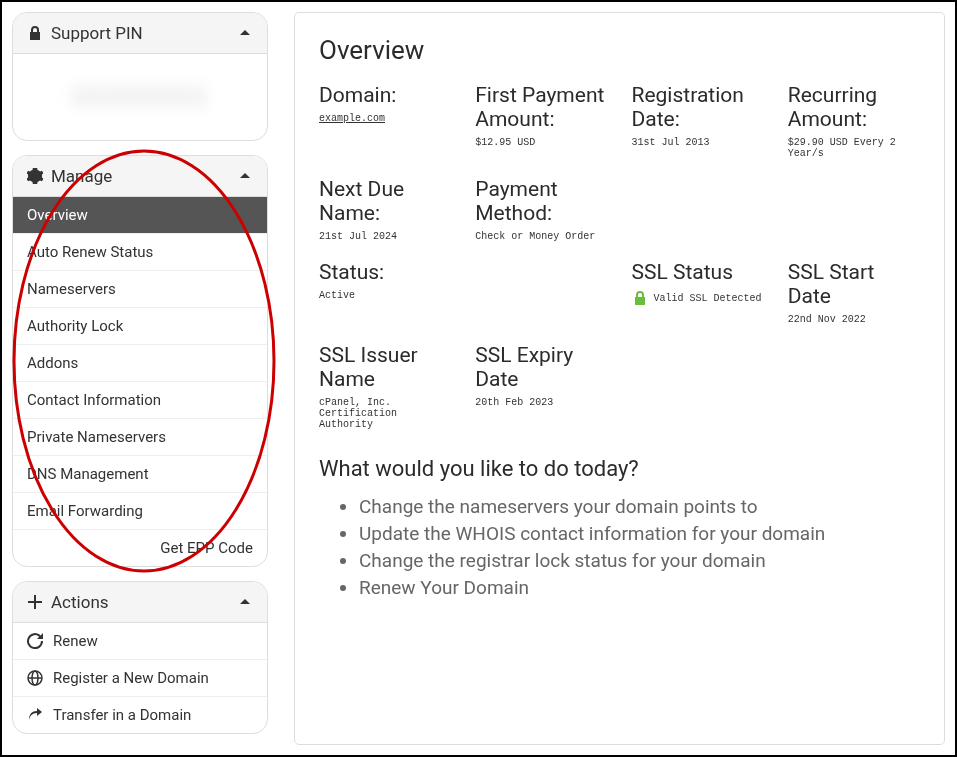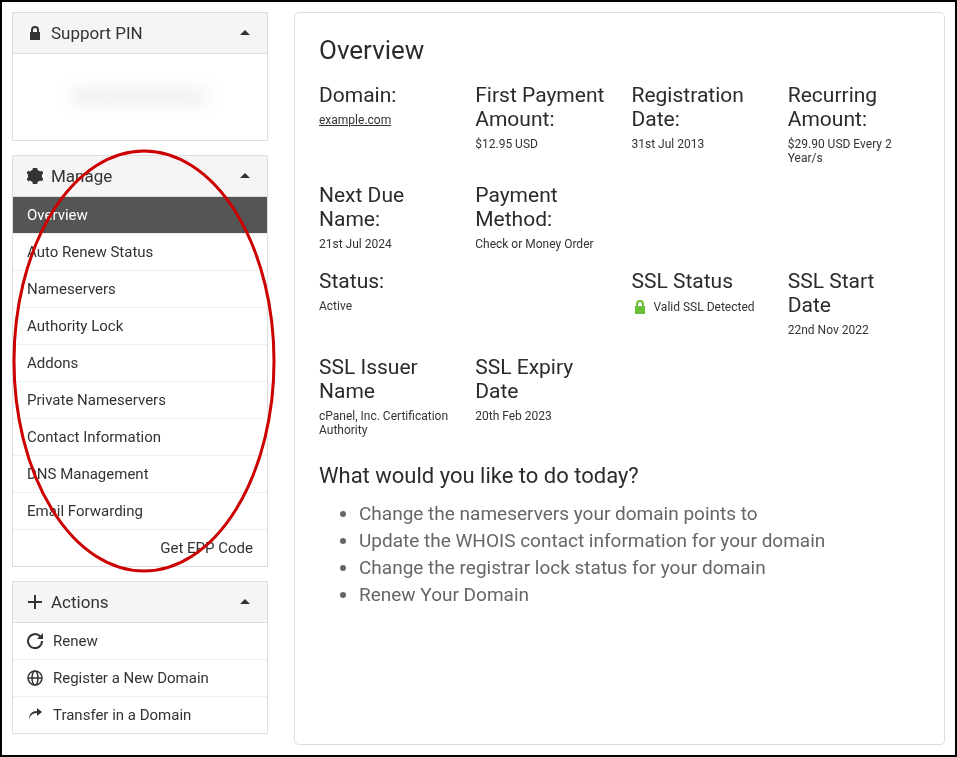--- a/index.html
+++ b/index.html
@@ -15,21 +15,21 @@
   gap: 26px;
 }
 .sidebar {
   width: 256px;
   display: flex;
   flex-direction: column;
   gap: 14px;
 }
 .panel {
   border: 1px solid #ddd;
-  border-radius: 1px;
+  border-radius: 15px;
   overflow: hidden;
   background: #fff;
 }
 .panel-header {
   background: #f5f5f5;
   border-bottom: 1px solid #ddd;
   padding: 10px 14px;
   display: flex;
   align-items: center;
   justify-content: space-between;
@@ -100,22 +100,23 @@
   column-gap: 24px;
   row-gap: 18px;
 }
 .info-block .label {
   font-size: 21px;
   font-weight: 400;
   color: #2b2b2b;
   margin-bottom: 6px;
 }
 .info-block .value {
-  font-size: 12px;
-  color: #333;
+  font-size: 10px;
+  color: #333;
+  font-family: Liberation Mono, monospace;
 }
 .info-block .value a {
   color: #333;
   text-decoration: underline;
 }
 .full-row { grid-column: 1 / 3; }
 .ssl-row { display: flex; align-items: center; gap: 6px; }
 .prompt-heading {
   font-size: 22px;
   font-weight: 400;
@@ -182,22 +183,22 @@
               <path fill="#333" d="M3 10l5-5 5 5H3z"></path>
             </svg>
         </span>
       </div>
       <ul class="menu-list" id="manage-list">
           <li class="active">Overview</li>
           <li>Auto Renew Status</li>
           <li>Nameservers</li>
           <li>Authority Lock</li>
           <li>Addons</li>
+          <li>Contact Information</li>
           <li>Private Nameservers</li>
-          <li>Contact Information</li>
           <li>DNS Management</li>
           <li>Email Forwarding</li>
           <li>Get EPP Code</li>
         </ul>
     </div>
   </div>
 
   <div class="panel">
     <div class="panel-header">
       <span class="hdr-left">

